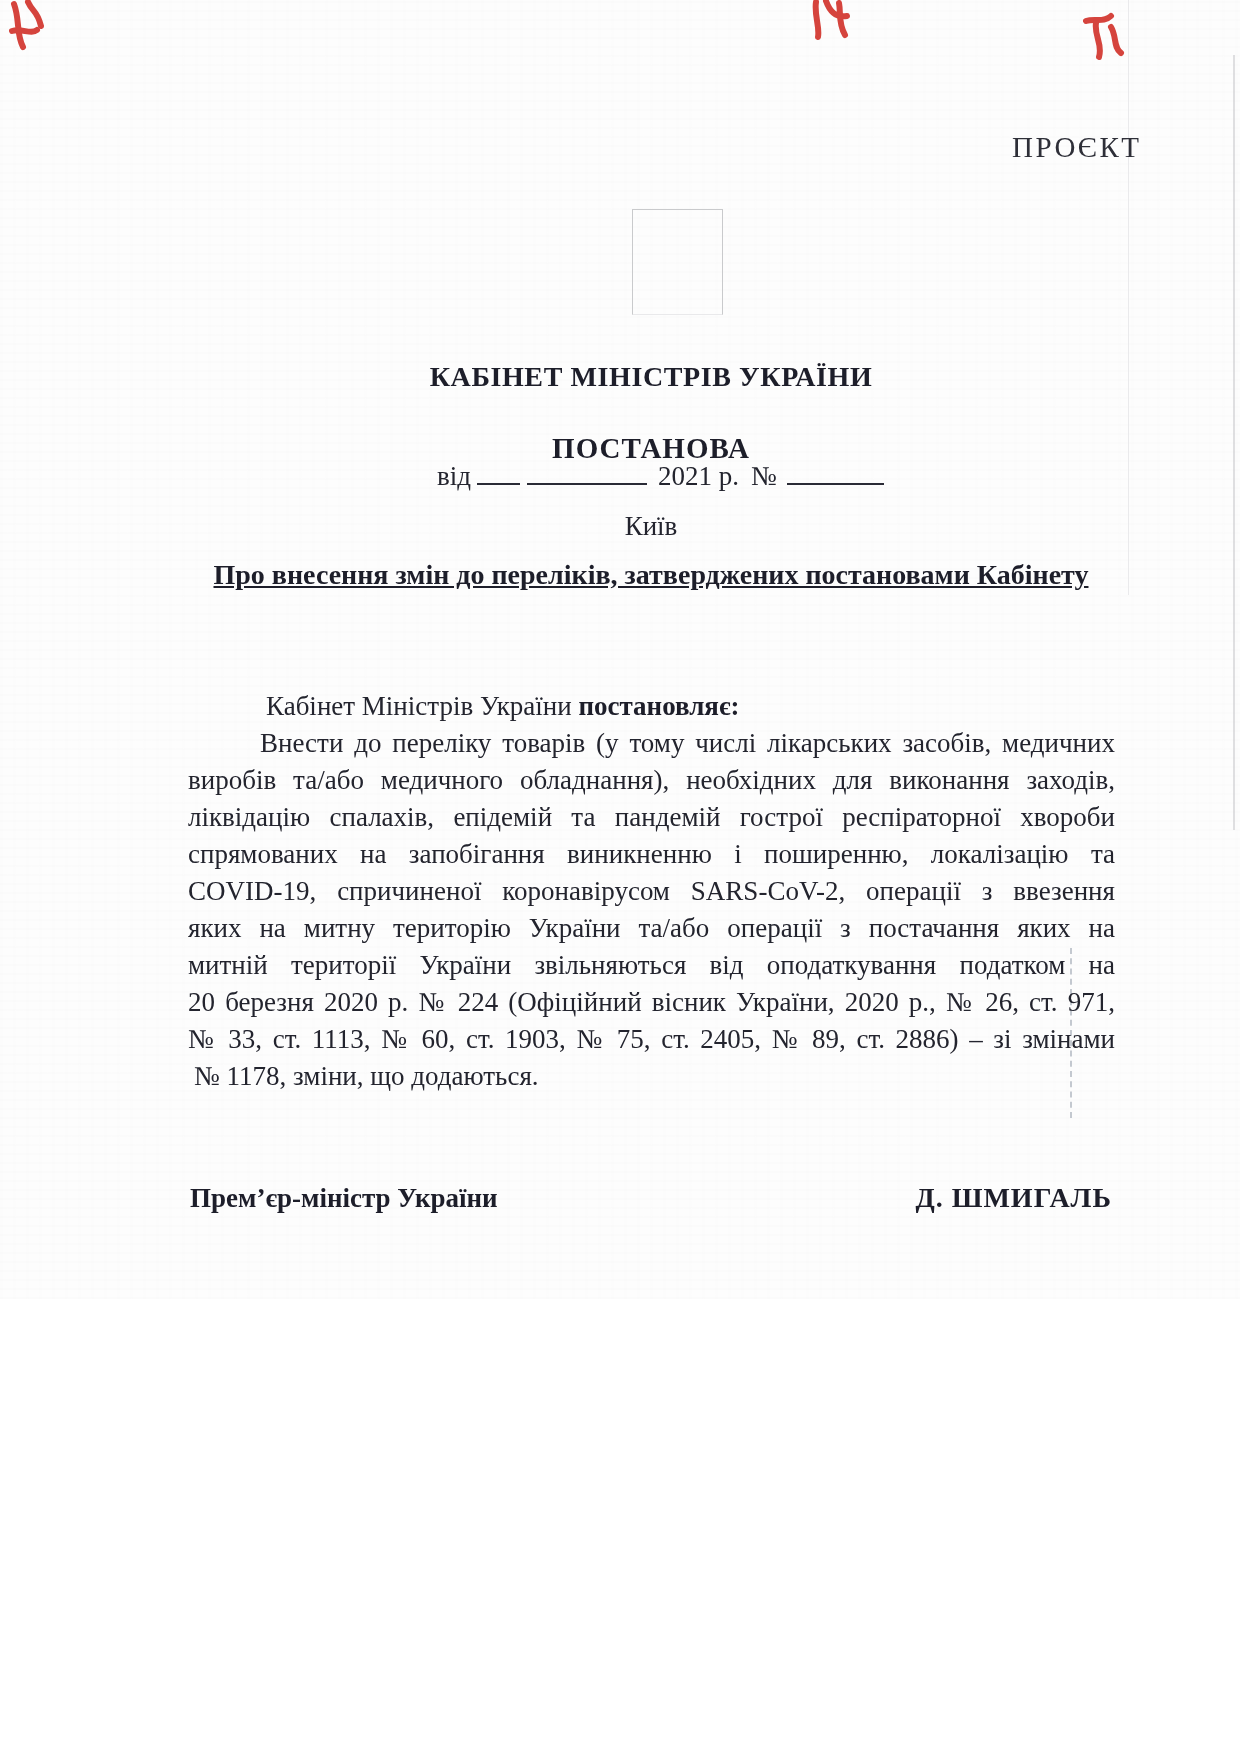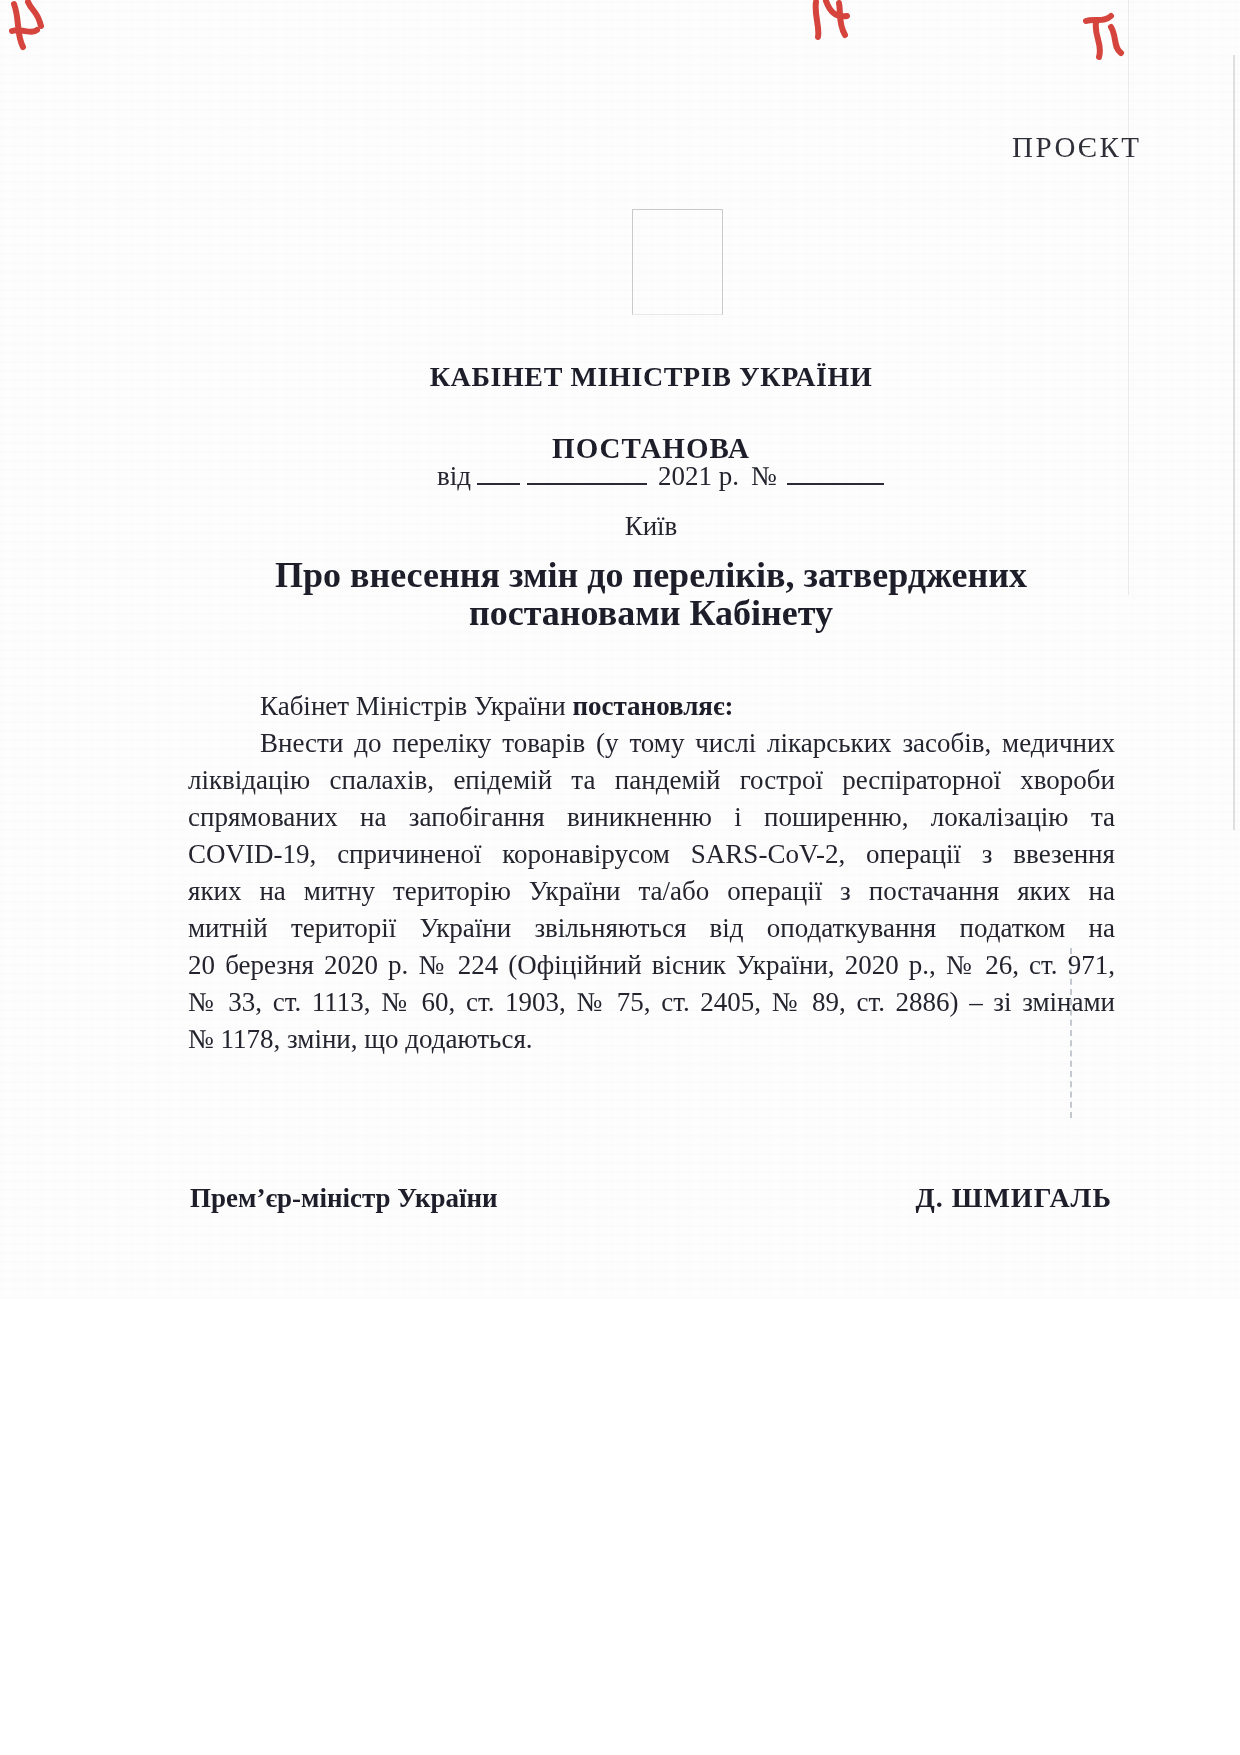--- a/index.html
+++ b/index.html
@@ -26,39 +26,39 @@
   }
   .emblem-box{
     position:absolute;left:632px;top:209px;width:89px;height:104px;
     border:1px solid #c9cacc;border-bottom-color:#e9e9eb;
     background:transparent;
   }
   .center-col{position:absolute;left:186px;width:930px;text-align:center;}
   .org-name{top:361px;font-weight:bold;font-size:28px;letter-spacing:.6px;color:#1d1e2a;}
   .doc-type{top:432px;font-weight:bold;font-size:29px;letter-spacing:1px;color:#1d1e2a;}
   .city{top:511px;font-size:27px;}
-  .doc-title{top:556px;font-weight:bold;font-size:36px;line-height:38px;color:#1d1e2a;}
+  .doc-title{top:556px;font-weight:bold;font-size:28px;line-height:38px;color:#1d1e2a;text-decoration:underline;}
   
   .date-line{
     position:absolute;left:437px;top:461px;
     font-size:27px;white-space:nowrap;
   }
   .blank{display:inline-block;border-bottom:2px solid #2a2b36;height:22px;}
   .blank-day{width:43px;margin-left:6px;}
   .blank-month{width:120px;margin-left:7px;margin-right:11px;}
   .blank-number{width:97px;margin-left:10px;}
   .no-sign{margin-left:12px;}
   
   .body-block{
     position:absolute;left:188px;top:688px;width:927px;
     font-size:27px;line-height:37px;
   }
   .body-line{text-align:justify;text-align-last:justify;}
   .body-line.first-indent{text-indent:72px;}
-  .body-line.no-justify{text-align:center;text-align-last:left;}
+  .body-line.no-justify{text-align:center;text-align-last:left;margin-left:6px;}
   .bold{font-weight:bold;color:#1d1e2a;}
   
   .signature-row{
     position:absolute;left:190px;top:1182px;width:922px;
     display:flex;justify-content:space-between;align-items:flex-end;gap:46px;
   }
   .sig-left{font-weight:bold;font-size:27px;color:#1d1e2a;}
   .sig-right{font-weight:bold;font-size:28px;letter-spacing:1px;color:#1d1e2a;}
 </style>
 </head>
@@ -109,20 +109,21 @@
   <div class="center-col doc-title">
     <div>Про внесення змін до переліків, затверджених постановами Кабінету</div>
   </div>
 
   <div class="body-block">
     <div class="body-line first-indent no-justify">
       <span>Кабінет Міністрів України </span><span class="bold">постановляє:</span>
     </div>
     <div id="body-lines">
         <div class="body-line first-indent">Внести до переліку товарів (у тому числі лікарських засобів, медичних</div>
+        <div class="body-line">виробів та/або медичного обладнання), необхідних для виконання заходів,</div>
         <div class="body-line">ліквідацію спалахів, епідемій та пандемій гострої респіраторної хвороби</div>
         <div class="body-line">спрямованих на запобігання виникненню і поширенню, локалізацію та</div>
         <div class="body-line">COVID-19, спричиненої коронавірусом SARS-CoV-2, операції з ввезення</div>
         <div class="body-line">яких на митну територію України та/або операції з постачання яких на</div>
         <div class="body-line">митній території України звільняються від оподаткування податком на</div>
         <div class="body-line">20 березня 2020 р. № 224 (Офіційний вісник України, 2020 р., № 26, ст. 971,</div>
         <div class="body-line">№ 33, ст. 1113, № 60, ст. 1903, № 75, ст. 2405, № 89, ст. 2886) – зі змінами</div>
         <div class="body-line no-justify">№ 1178, зміни, що додаються.</div>
       </div>
   </div>

